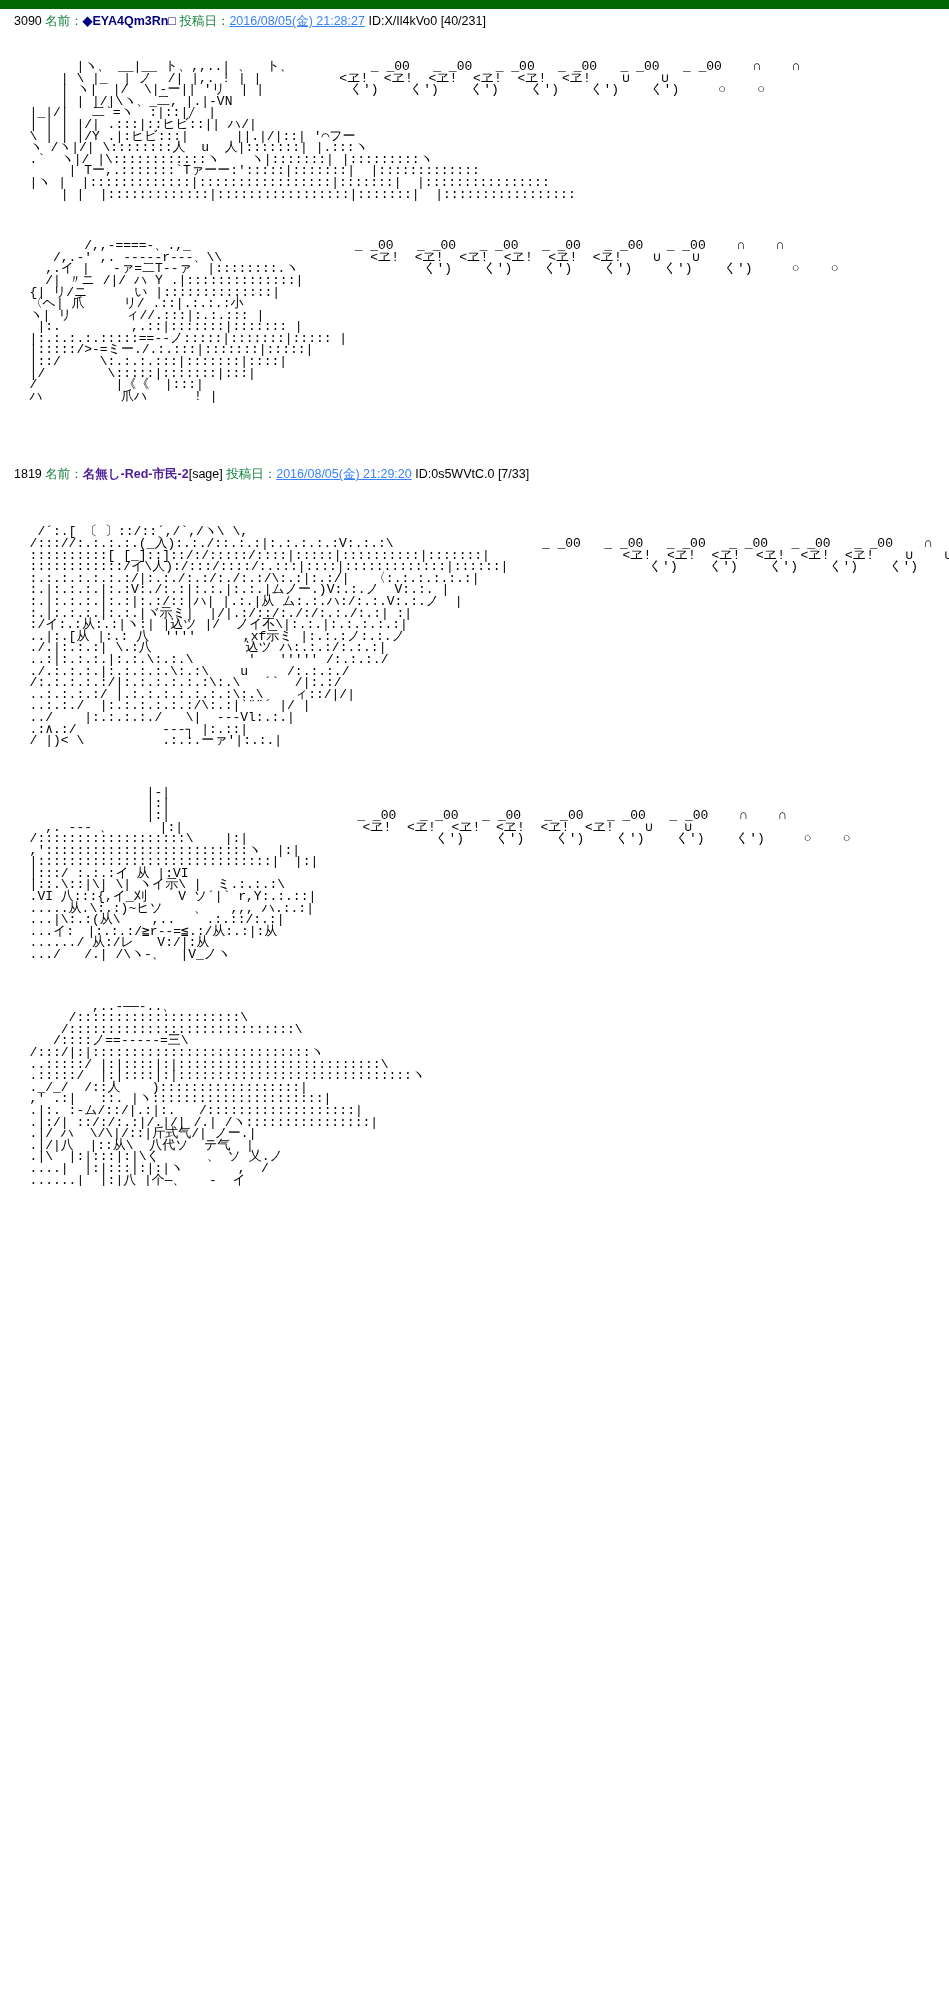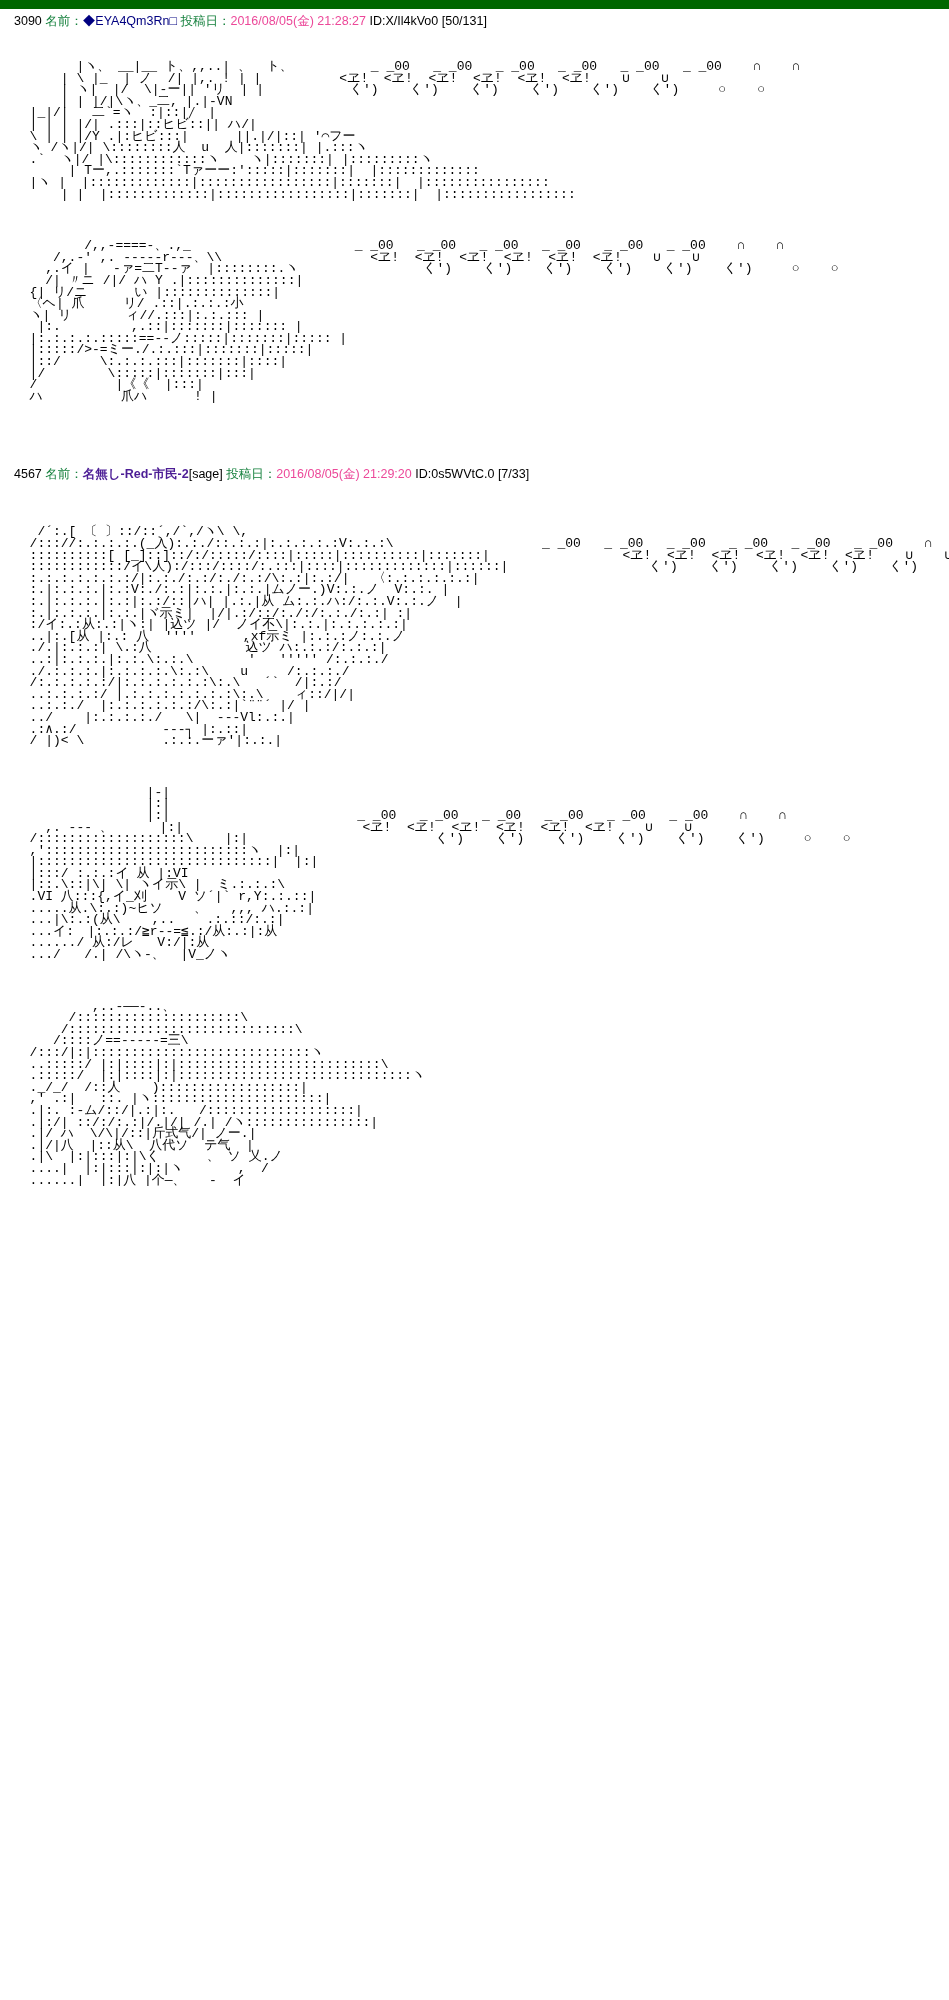--- a/index.html
+++ b/index.html
@@ -32,31 +32,32 @@
     white-space: nowrap;
   }
   .post-header .num {
     color: #000000;
   }
   .post-header .label {
     color: #15803d;
   }
   .post-header .name-trip {
     color: #000080;
-    font-weight: normal;
+    font-weight: bold;
   }
   .post-header .name-red {
     color: #4c1d95;
     font-weight: bold;
   }
   .post-header .sage {
     color: #000000;
   }
   .post-header .date {
-    color: #ec4899;
+    color: #3b82f6;
+    text-decoration: underline;
   }
   .post-header .idtag {
     color: #000000;
     text-align: center;
   }
   .post-body {
     font-size: 12.5px;
     line-height: 16px;
     padding: 0 0 2px 14px;
     white-space: pre-wrap;
@@ -84,21 +85,21 @@
 <div class="page">
 
   <div class="topbar"></div>
 
   <div class="post">
     <div class="post-header">
       <span class="num">3090</span>
       <span class="label">名前：</span><span class="name-trip">◆EYA4Qm3Rn□</span>
       <span class="label">投稿日：</span><span class="date">2016/08/05(金) 21:28:27</span>
       <span class="idtag">ID:X/Il4kVo0</span>
-      <span class="idtag">[50/131]</span>
+      <span class="idtag">[40/231]</span>
     </div>
     <div class="spacer-30"></div>
     <div class="aa aa-block">        |ヽ、 __|__ ト、,,..| 、  ト、          _ _00   _ _00   _ _00   _ _00   _ _00   _ _00    ∩    ∩
       | \ |_  | ノ  /| |,. ! | |          &lt;ヱ!  &lt;ヱ!  &lt;ヱ!  &lt;ヱ!  &lt;ヱ!  &lt;ヱ!    ∪    ∪
       | ヽ|  |/  \|-ー|| 'リ  | |           く')    く')    く')    く')    く')    く')     ○    ○
       | | |/|\ヽ、_二, |.|-VN
   |_|/|   二`=ヽ  :|::|/゙|
   | | | |/| .:::|::ヒビ::|| ハ/|
   \ | | |/Y .|:ヒビ:::|      ||.|/|::| '⌒フー
   ヽ /ヽ|/| \::::::::人  u  人|:::::::| |.:::ヽ
@@ -120,21 +121,21 @@
   |::/     \:.:.:.:::|:::::::|::::|
   |/        \:::::|:::::::|:::|
   /          |《《  |:::|
   ハ          爪ハ      ! |</div>
     <div class="spacer-40"></div>
     <div class="spacer-20"></div>
   </div>
 
   <div class="post">
     <div class="post-header">
-      <span class="num">4567</span>
+      <span class="num">1819</span>
       <span class="label">名前：</span><span class="name-red">名無し-Red-市民-2</span><span class="sage">[sage]</span>
       <span class="label">投稿日：</span><span class="date">2016/08/05(金) 21:29:20</span>
       <span class="idtag">ID:0s5WVtC.0</span>
       <span class="idtag">[7/33]</span>
     </div>
   </div>
 
   <div class="spacer-6"></div>
 
 

